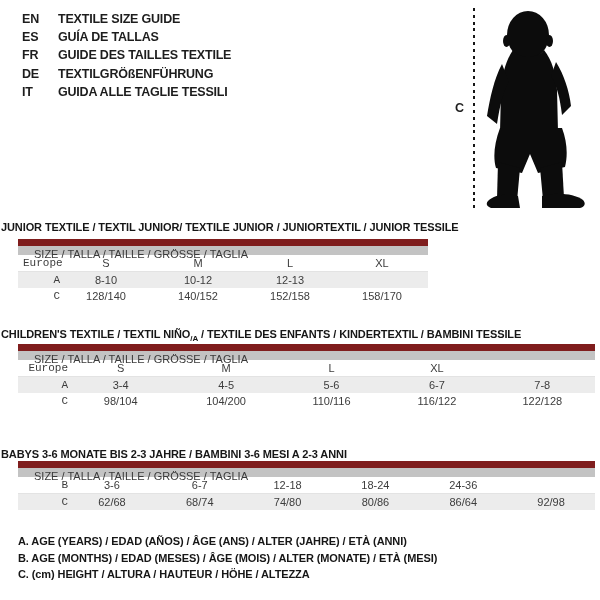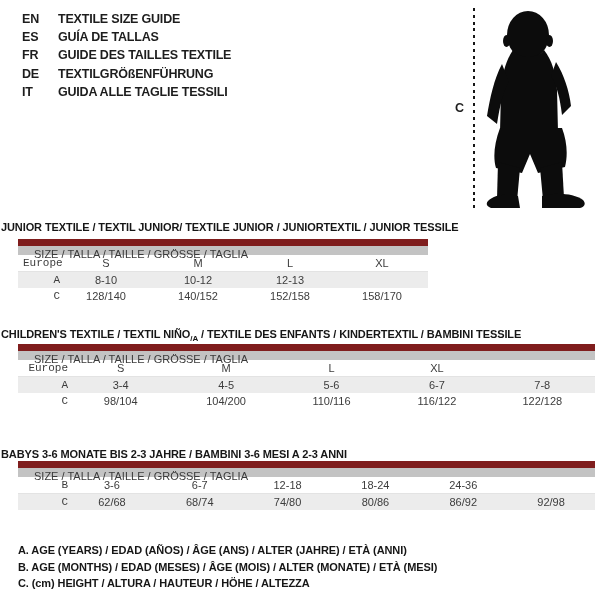--- a/index.html
+++ b/index.html
@@ -26,21 +26,21 @@
   .t-bar{height:16px;line-height:16px;background:#c3c3c3;color:#3a3a3a;
     padding-left:16px;border-top:7px solid #7f1d1d;box-sizing:border-box;}
   .t-row{display:grid;height:17px;line-height:17px;border-bottom:1px solid #e3e3e3;
     box-sizing:border-box;}
   .t-row.stripe{background:#ececec;border-bottom:none;height:16px;line-height:16px;}
   .t-row:last-child{border-bottom:none;}
   .t-label{padding-left:5px;text-align:right;font-family:Liberation Mono, monospace;}
   .t-cell{text-align:center;}
   
   .legend{position:absolute;left:18px;top:533px;font-size:11px;font-weight:bold;
-    line-height:16.6px;letter-spacing:-0.1px;color:#161616;margin-top:9px;}
+    line-height:16.6px;letter-spacing:-0.1px;color:#161616;}
 </style>
 </head>
 <body>
 
 <div class="lang-block">
   <div class="lang-row">
     <span>EN</span>
     <span>TEXTILE SIZE GUIDE</span>
   </div>
   <div class="lang-row">
@@ -142,21 +142,21 @@
       <div class="t-cell">12-18</div>
       <div class="t-cell">18-24</div>
       <div class="t-cell">24-36</div>
     </div>
     <div class="t-row stripe" style="grid-template-columns: 50px repeat(6, 1fr);">
       <div class="t-label">C</div>
       <div class="t-cell">62/68</div>
       <div class="t-cell">68/74</div>
       <div class="t-cell">74/80</div>
       <div class="t-cell">80/86</div>
-      <div class="t-cell">86/92</div>
+      <div class="t-cell">86/64</div>
       <div class="t-cell">92/98</div>
     </div>
   </div>
 
 <div class="legend">
   <div>A. AGE (YEARS) / EDAD (AÑOS) / ÂGE (ANS) / ALTER (JAHRE) / ETÀ (ANNI)</div>
   <div>B. AGE (MONTHS) / EDAD (MESES) / ÂGE (MOIS) / ALTER (MONATE) / ETÀ (MESI)</div>
   <div>C. (cm) HEIGHT / ALTURA / HAUTEUR / HÖHE / ALTEZZA</div>
 </div>
 

